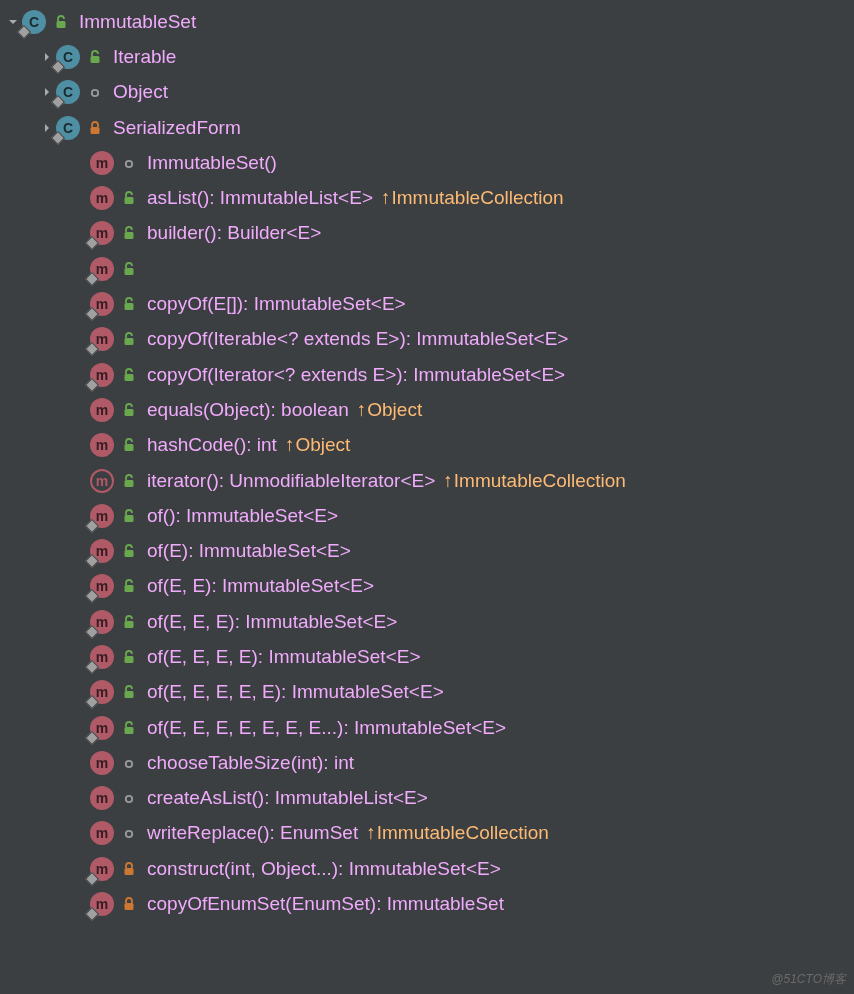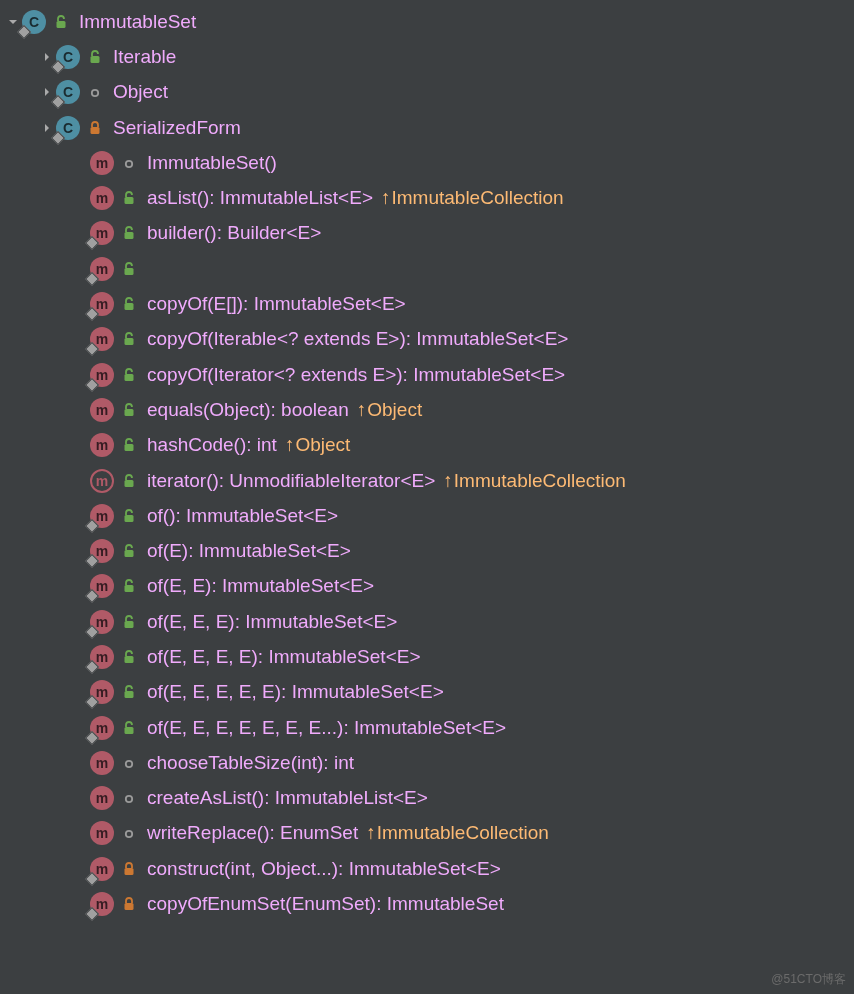--- a/index.html
+++ b/index.html
@@ -80,20 +80,21 @@
   }
   .indent-0 { padding-left: 4px; }
   .indent-1 { padding-left: 38px; }
   .indent-2 { padding-left: 72px; }
   .watermark {
     position: absolute;
     right: 8px;
     bottom: 6px;
     font-size: 12px;
     color: #6b6b6b;
+    font-style: italic;
   }
 </style>
 </head>
 <body>
 
 <div id="tree">
     <div class="tree-row indent-0">
       <span class="arrow">
         <svg viewBox="0 0 10 10">
           <path d="M1 3 L5 7 L9 3 Z" fill="#aaaaaa"></path>

